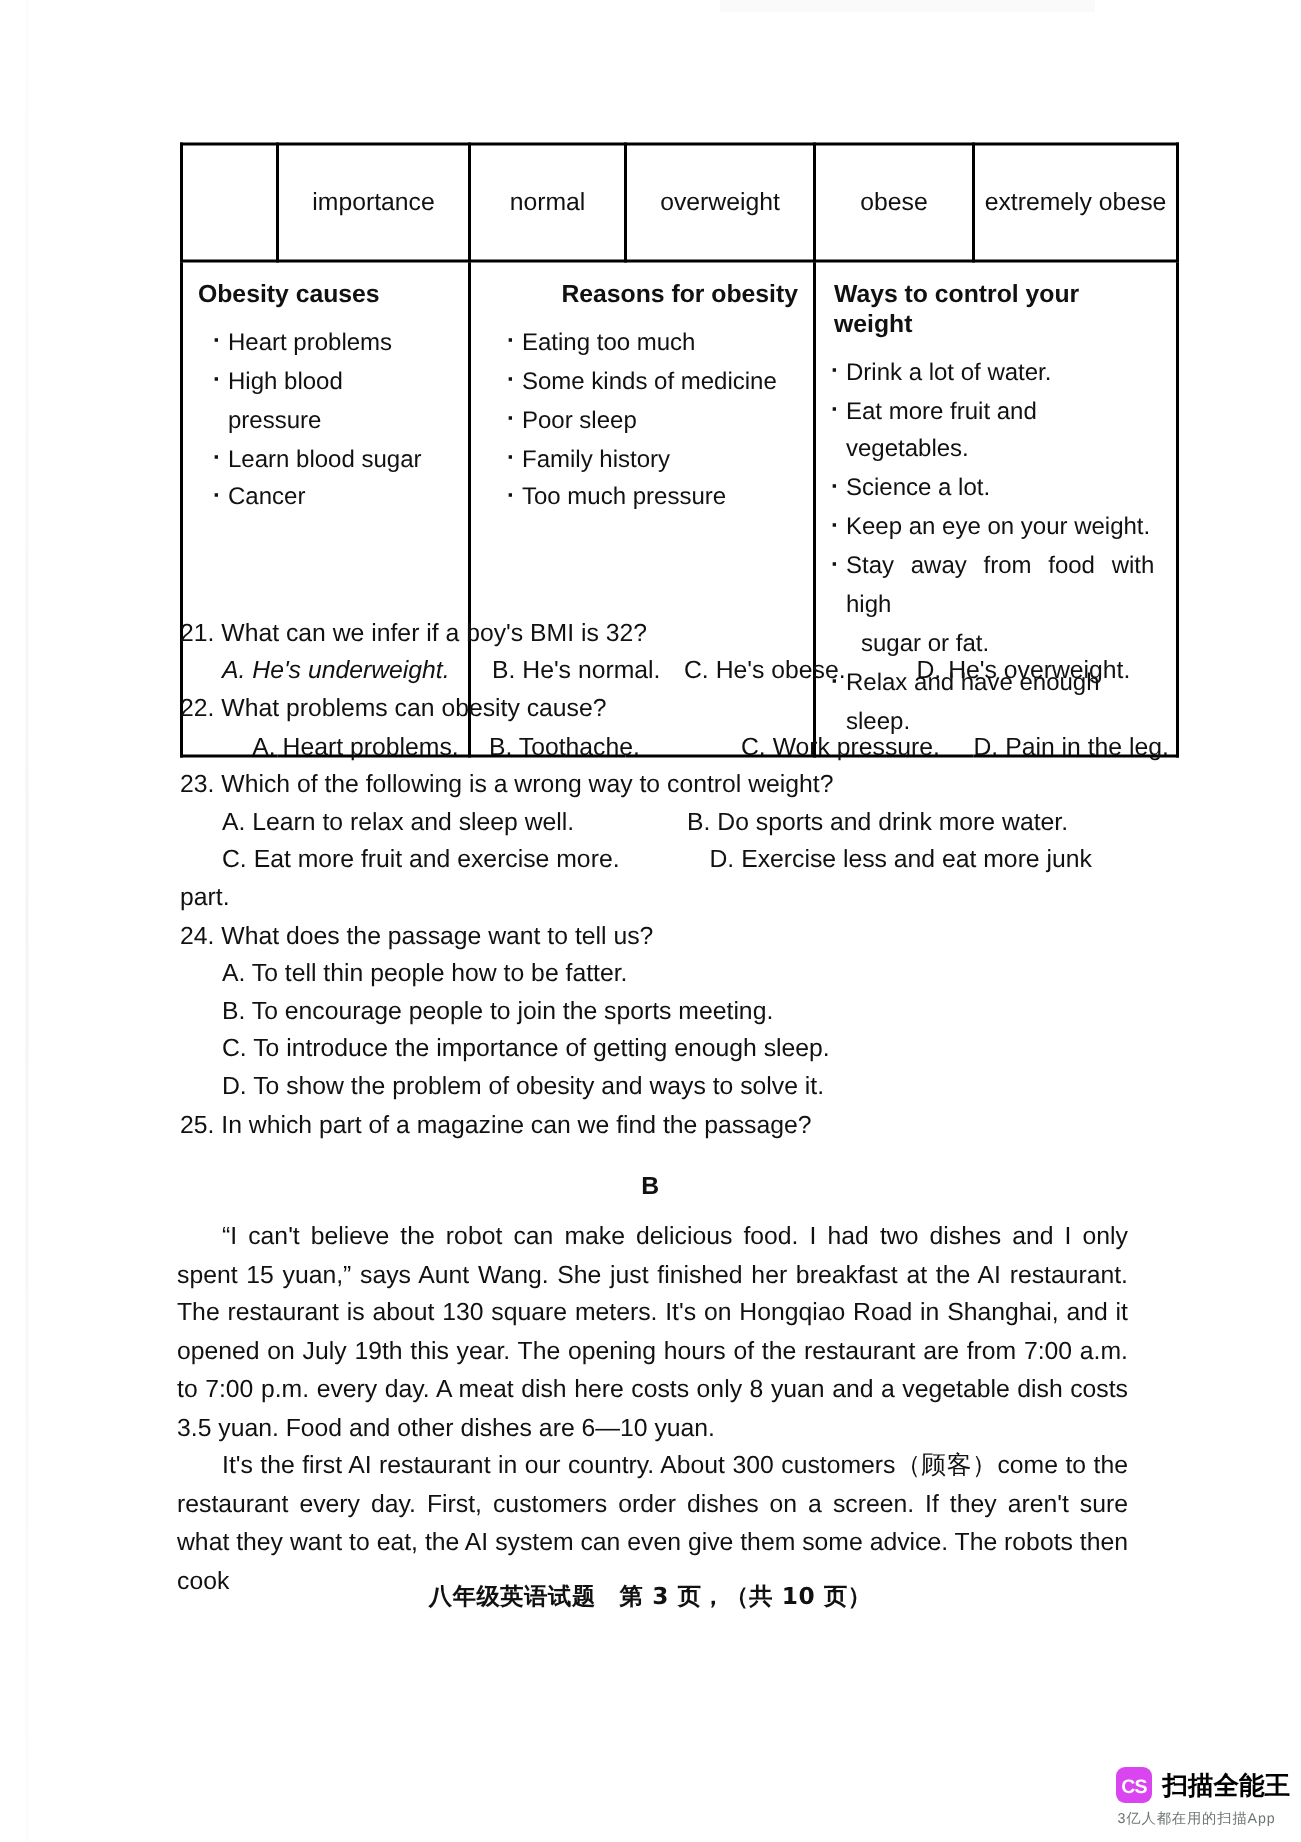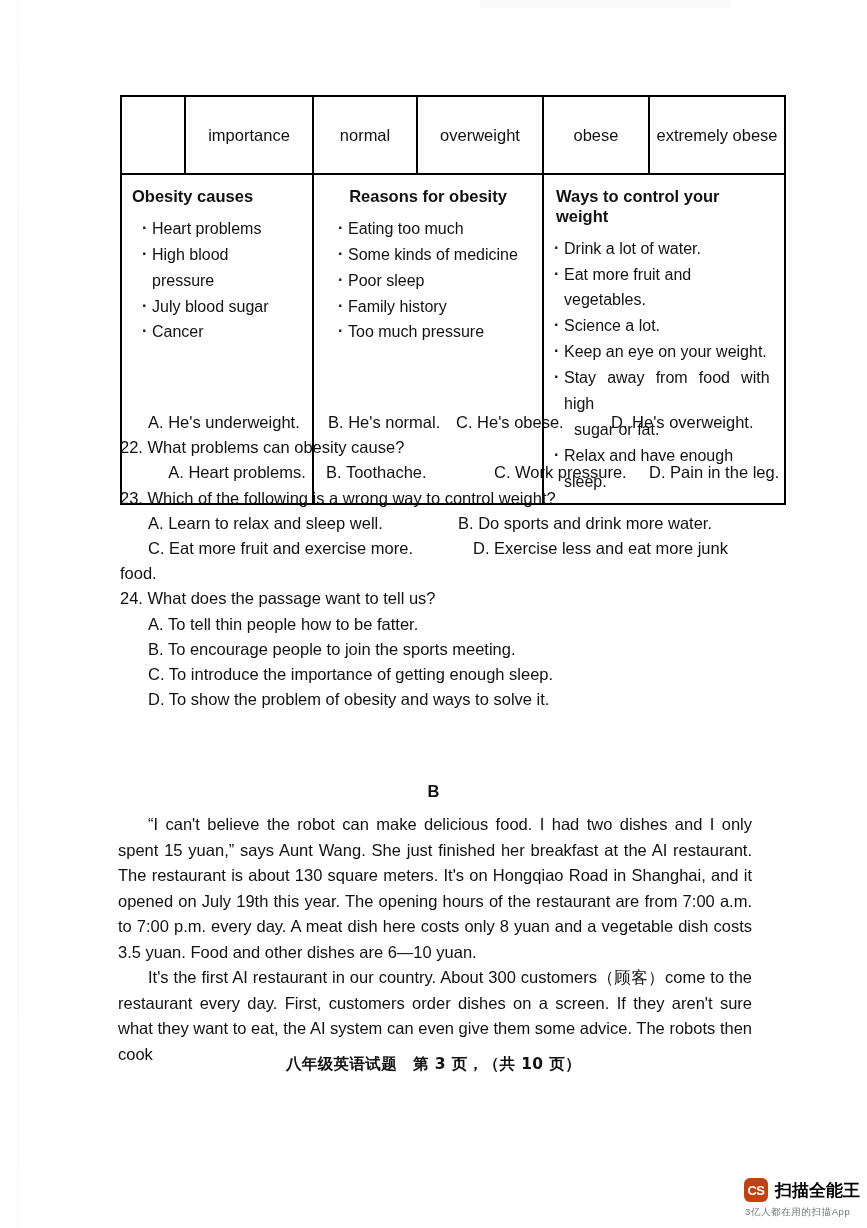--- a/index.html
+++ b/index.html
@@ -75,21 +75,21 @@
   .col-causes { width: 160px; }
   .col-reasons { width: 203px; }
   .col-ways { width: 265px; margin-left: 40px; }
 
   .blk-title {
     font-size: 16.5px;
     font-weight: bold;
     margin: 0 0 9px 0;
     line-height: 1.2;
   }
-  .blk-title.center { text-align: center; }
+  .blk-title.center { text-align: right; }
   .blk-title.ways { padding-left: 2px; }
 
   ul.blk-list {
     list-style: none;
     margin: 0;
     padding: 0;
     font-size: 16px;
     line-height: 1.62;
   }
   ul.blk-list li {
@@ -124,21 +124,21 @@
   .q-opts {
     margin: 0;
     padding-left: 28px;
     position: relative;
   }
   .q-opts.row { display: block; white-space: nowrap; }
   .opt { display: inline-block; }
   .q-runover { margin: 0; padding-left: 0; }
 
   
-  .c21 .o1 { width: 180px; }
+  .c21 .o1 { width: 180px; font-style: italic; }
   .c21 .o2 { width: 128px; }
   .c21 .o3 { width: 155px; }
 
   .c22 .o1 { width: 178px; text-align: center; }
   .c22 .o2 { width: 168px; }
   .c22 .o3 { width: 155px; }
 
   .c23 .o1 { width: 310px; }
   .c23 .o1b { width: 325px; }
 
@@ -209,21 +209,21 @@
     align-items: flex-start;
   }
   .cam-row {
     display: flex;
     align-items: center;
   }
   .cs-badge {
     width: 24px;
     height: 24px;
     border-radius: 6px;
-    background: #c2410c;
+    background: #d946ef;
     color: #ffffff;
     font-size: 13px;
     font-weight: bold;
     letter-spacing: -0.5px;
     display: flex;
     align-items: center;
     justify-content: center;
     font-family: "Liberation Sans", sans-serif;
   }
   .cam-name {
@@ -260,21 +260,21 @@
       <td class="cat-obese">obese</td>
       <td class="cat-extremely">extremely obese</td>
     </tr>
     <tr class="body-row">
       <td class="col-causes" colspan="2">
         <div class="blk-title">Obesity causes</div>
         <ul class="blk-list causes-list">
           <li>Heart problems</li>
           <li>High blood</li>
           <li class="wrapline">pressure</li>
-          <li>July blood sugar</li>
+          <li>Learn blood sugar</li>
           <li>Cancer</li>
         </ul>
       </td>
       <td class="col-reasons" colspan="2">
         <div class="blk-title center">Reasons for obesity</div>
         <ul class="blk-list reasons-list">
           <li>Eating too much</li>
           <li>Some kinds of medicine</li>
           <li>Poor sleep</li>
           <li>Family history</li>
@@ -292,20 +292,24 @@
           <li class="wrapline" style="padding-left:20px;">sugar or fat.</li>
           <li>Relax and have enough sleep.</li>
         </ul>
       </td>
     </tr>
   </tbody>
     </table>
 
   <div class="qblock">
 
+    <p class="q-stem">
+      <span>21.</span>
+      <span>What can we infer if a boy's BMI is 32?</span>
+    </p>
     <p class="q-opts row c21">
       <span class="opt o1">A. He's underweight.</span><span class="opt o2">B. He's normal.</span><span class="opt o3">C. He's obese.</span><span class="opt">D. He's overweight.</span>
     </p>
 
     <p class="q-stem">
       <span>22.</span>
       <span>What problems can obesity cause?</span>
     </p>
     <p class="q-opts row c22">
       <span class="opt o1">A. Heart problems.</span><span class="opt o2">B. Toothache.</span><span class="opt o3">C. Work pressure.</span><span class="opt">D. Pain in the leg.</span>
@@ -314,31 +318,35 @@
     <p class="q-stem">
       <span>23.</span>
       <span>Which of the following is a wrong way to control weight?</span>
     </p>
     <p class="q-opts row c23">
       <span class="opt o1">A. Learn to relax and sleep well.</span><span class="opt">B. Do sports and drink more water.</span>
     </p>
     <p class="q-opts row c23">
       <span class="opt o1b">C. Eat more fruit and exercise more.</span><span class="opt">D. Exercise less and eat more junk</span>
     </p>
-    <p class="q-runover">food.</p>
+    <p class="q-runover">part.</p>
 
     <p class="q-stem">
       <span>24.</span>
       <span>What does the passage want to tell us?</span>
     </p>
     <p class="q-opts">A. To tell thin people how to be fatter.</p>
     <p class="q-opts">B. To encourage people to join the sports meeting.</p>
     <p class="q-opts">C. To introduce the importance of getting enough sleep.</p>
     <p class="q-opts">D. To show the problem of obesity and ways to solve it.</p>
 
+    <p class="q-stem">
+      <span>25.</span>
+      <span>In which part of a magazine can we find the passage?</span>
+    </p>
   </div>
 
   <div class="section-letter">B</div>
 
   <div class="passage">
     <p>“I can't believe the robot can make delicious food. I had two dishes and I only spent 15 yuan,” says Aunt Wang. She just finished her breakfast at the AI restaurant. The restaurant is about 130 square meters. It's on Hongqiao Road in Shanghai, and it opened on July 19th this year. The opening hours of the restaurant are from 7:00 a.m. to 7:00 p.m. every day. A meat dish here costs only 8 yuan and a vegetable dish costs 3.5 yuan. Food and other dishes are 6—10 yuan.</p>
     <p>It's the first AI restaurant in our country. About 300 customers（顾客）come to the restaurant every day. First, customers order dishes on a screen. If they aren't sure what they want to eat, the AI system can even give them some advice. The robots then cook</p>
   </div>
 
   <div class="footer">八年级英语试题　第 3 页，（共 10 页）</div>

